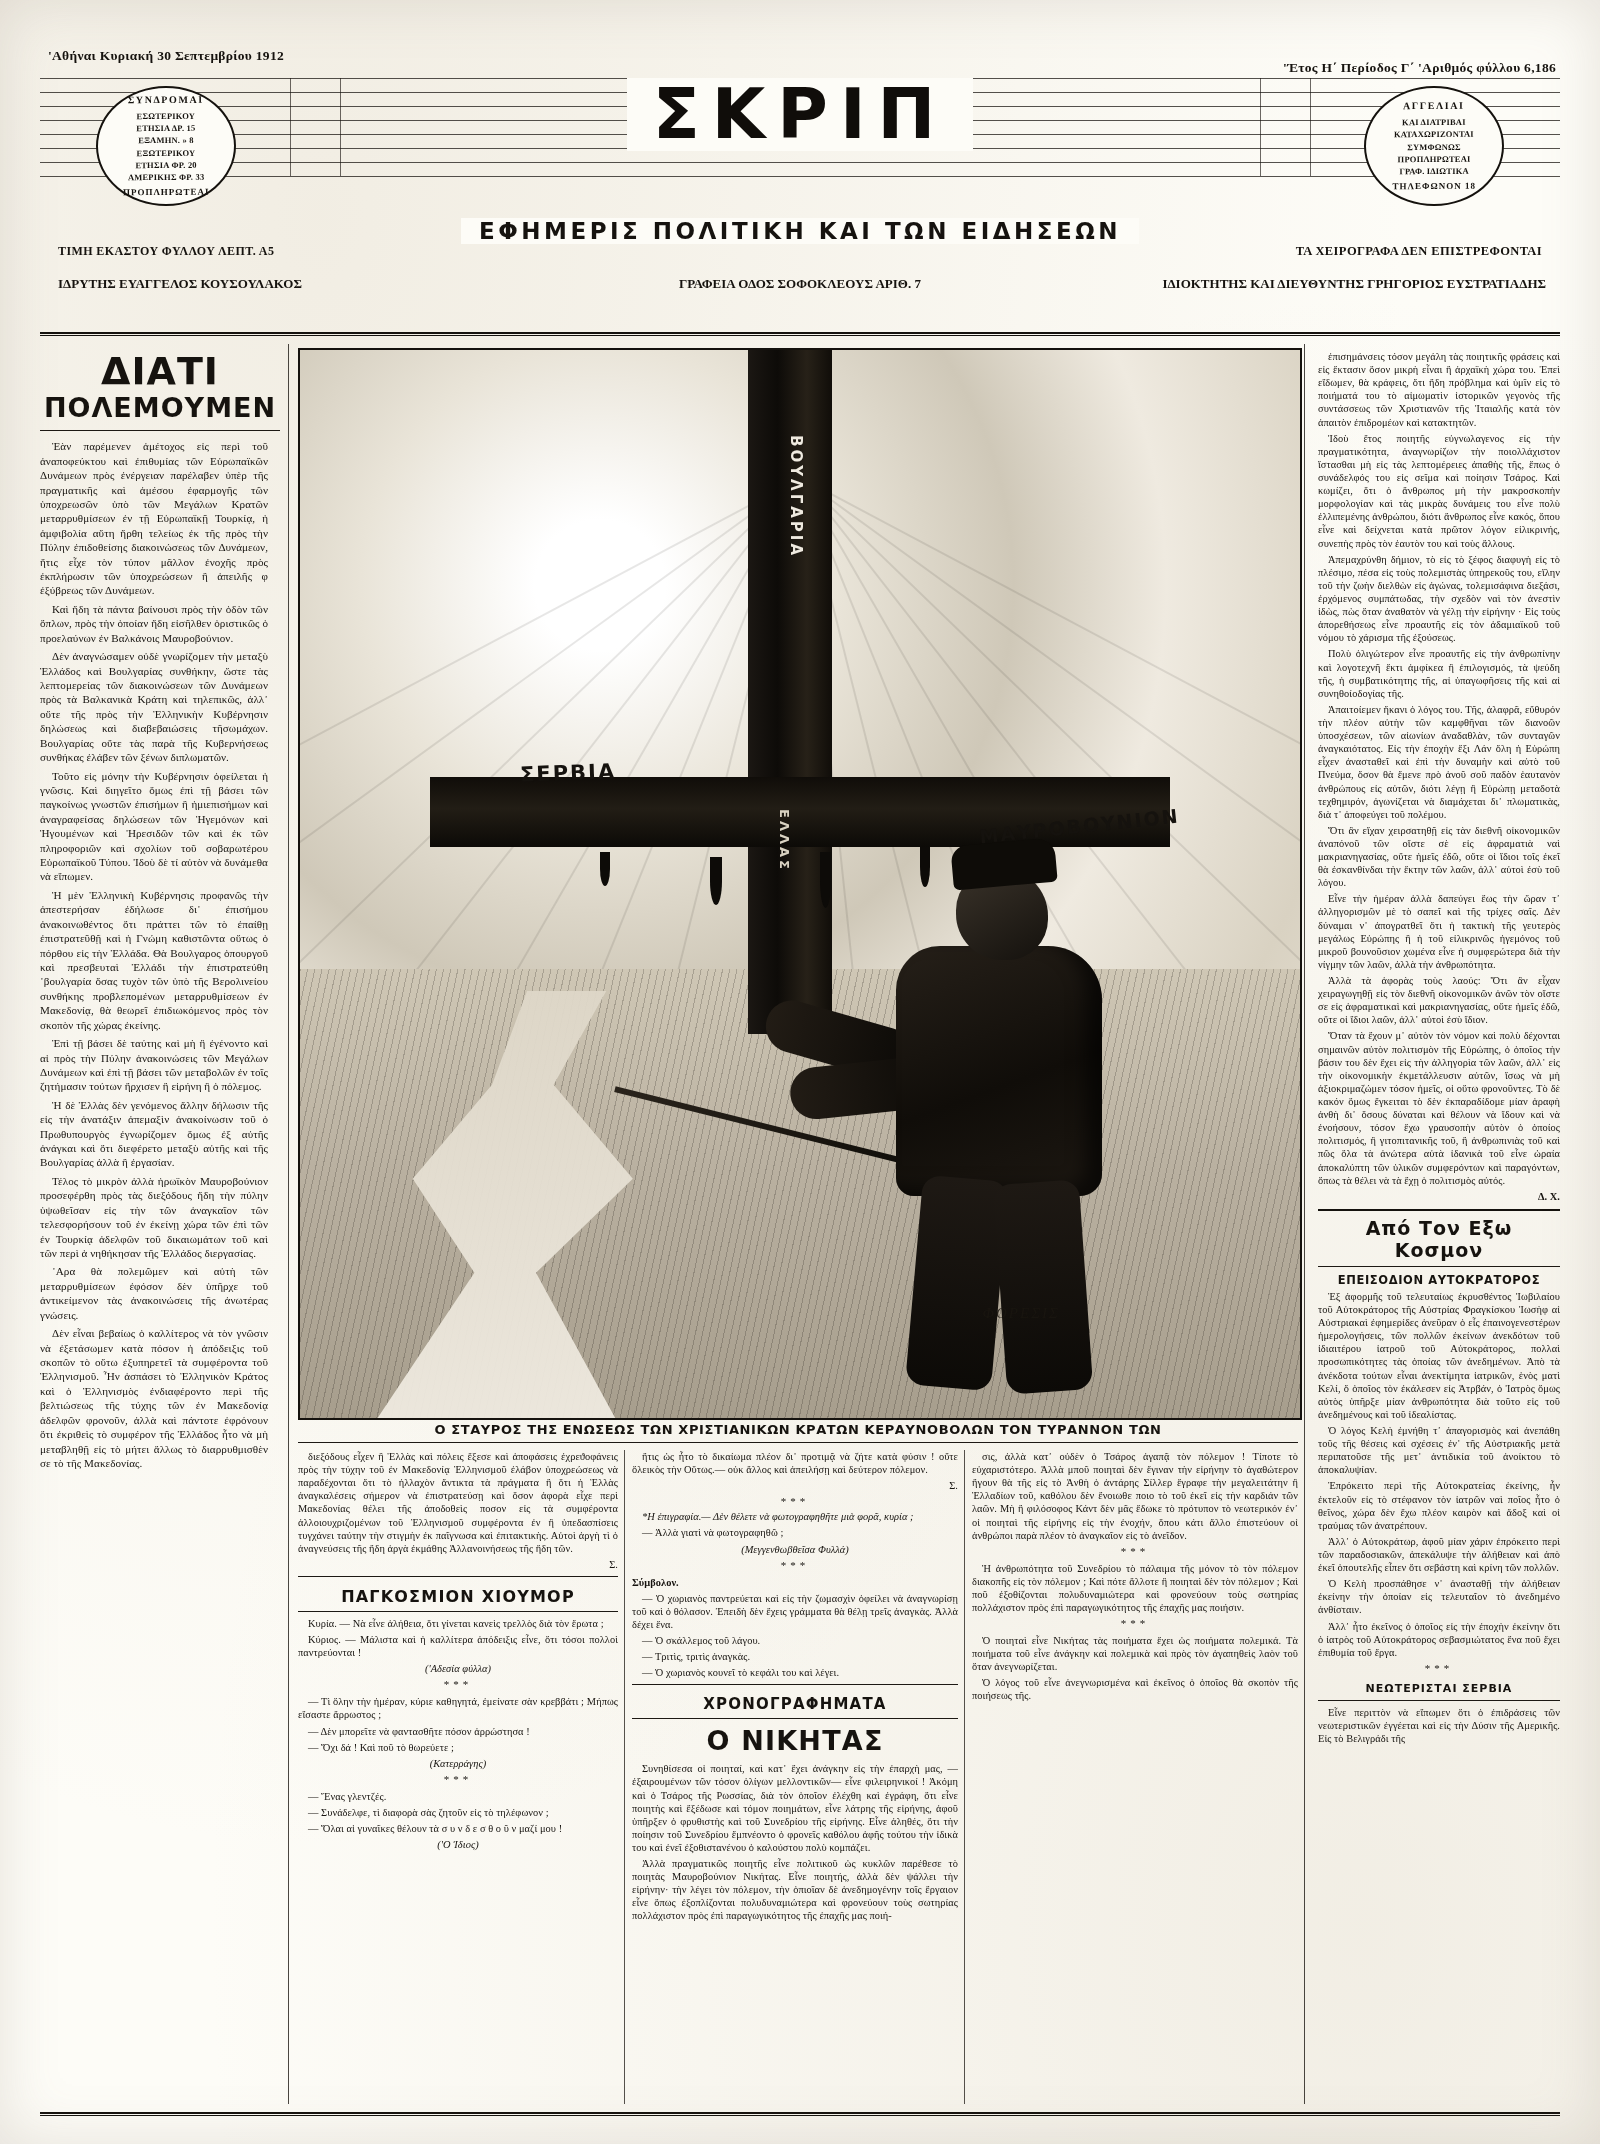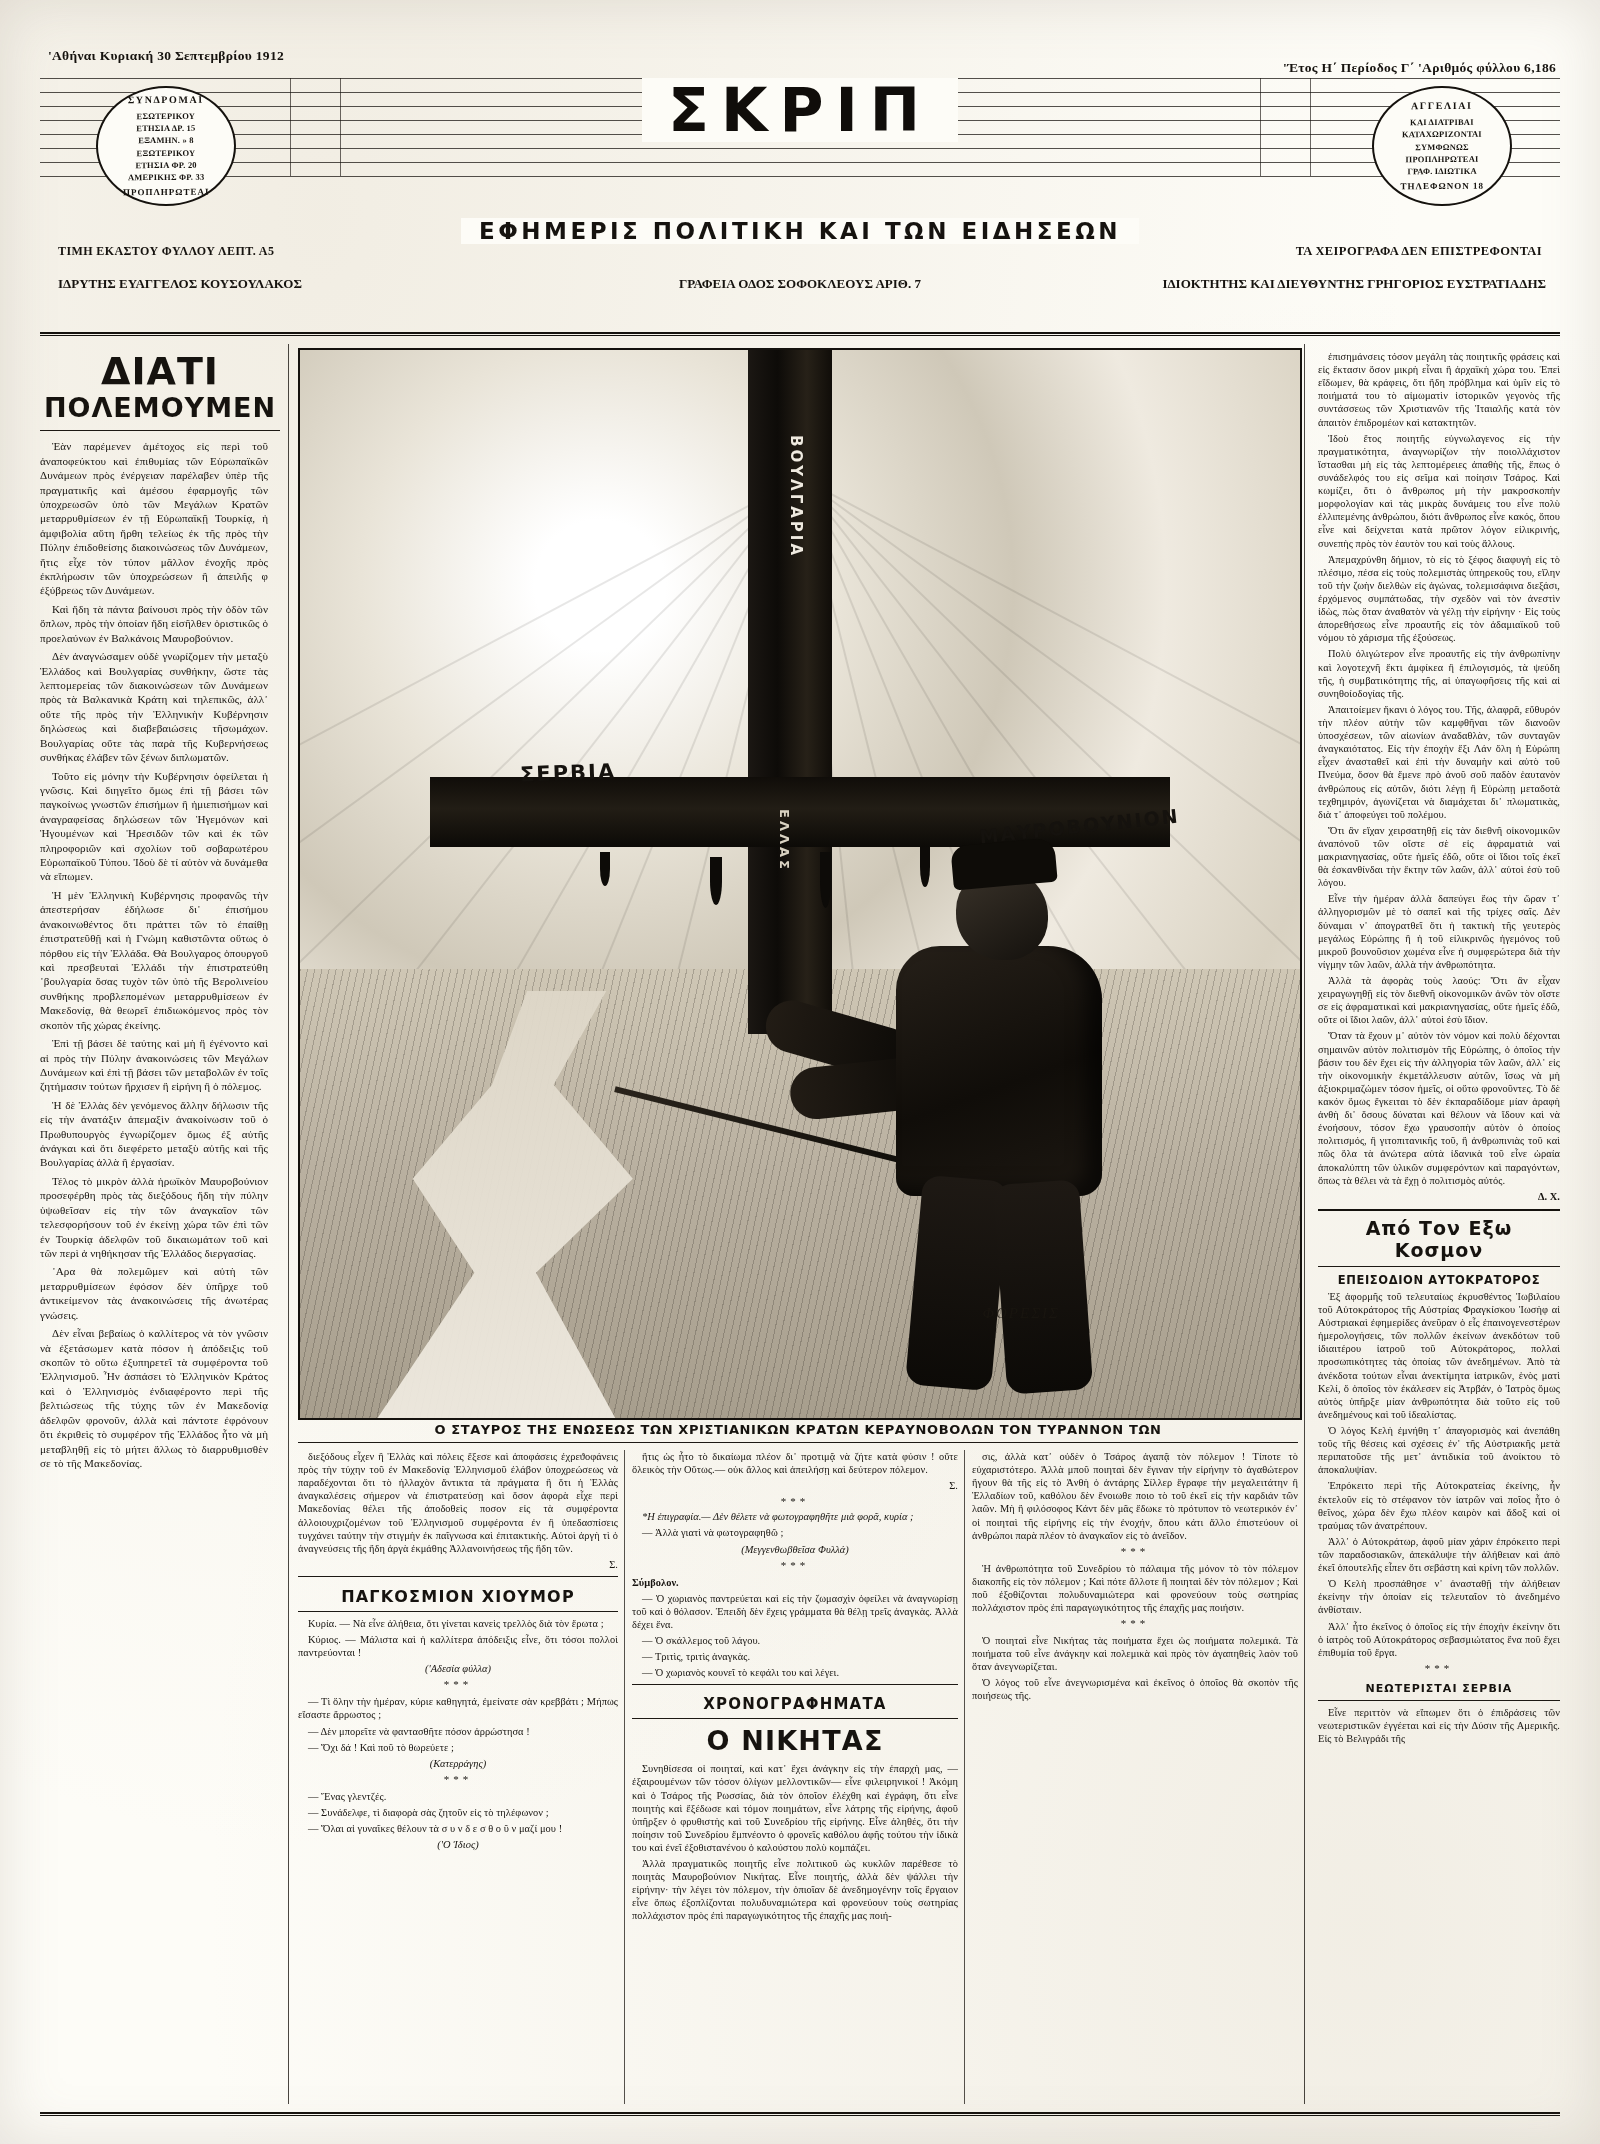--- a/index.html
+++ b/index.html
@@ -29,21 +29,21 @@
   }
   .staff-lines .ln{position:absolute;left:0;width:100%;height:1px;background:#1b1713;opacity:.75;}
   .staff-lines .bar{position:absolute;width:1px;background:#1b1713;opacity:.65;}
   .title-wrap{
     position:absolute;left:0;top:30px;width:1520px;text-align:center;
   }
   .title-wrap .maintitle{
     display:inline-block;
     font-family:"DejaVu Sans", sans-serif;
     font-weight:bold;
-    font-size:60px;
+    font-size:69px;
     letter-spacing:12px;
     line-height:1;
     background:#fdfcf7;
     padding:2px 26px;
     color:#100d0a;
   }
   .subtitle{
     position:absolute;left:0;top:170px;width:1520px;text-align:center;
     font-family:"DejaVu Sans", sans-serif;
     font-size:23px;letter-spacing:3.5px;font-weight:bold;
@@ -54,21 +54,21 @@
   .badge{
     position:absolute;width:136px;height:116px;border-radius:50%;
     border:2.5px solid #15120e;
     display:flex;align-items:center;justify-content:center;
     text-align:center;font-size:8.5px;line-height:1.45;font-weight:bold;
     letter-spacing:.2px;background:#fdfcf7;
     transform:rotate(-0.3deg);
   }
   .badge .inner{padding:4px 6px;}
   .badge.left{left:56px;top:38px;}
-  .badge.right{right:48px;top:38px;}
+  .badge.right{right:56px;top:38px;}
   .badge .bt{font-size:10px;letter-spacing:1.6px;display:block;margin-bottom:2px;}
   .badge .bb{font-size:9px;letter-spacing:1px;display:block;margin-top:2px;}
 
   .price-left{position:absolute;left:18px;top:196px;font-size:12px;font-weight:bold;letter-spacing:.4px;}
   .price-right{position:absolute;right:18px;top:196px;font-size:12.5px;font-weight:bold;letter-spacing:.4px;}
 
   .credits{position:absolute;left:0;top:228px;width:1520px;height:22px;}
   .credits .c1{position:absolute;left:18px;font-size:13px;font-weight:bold;}
   .credits .c2{position:absolute;left:0;width:1520px;text-align:center;font-size:13px;font-weight:bold;}
   .credits .c3{position:absolute;right:14px;font-size:13px;font-weight:bold;}

